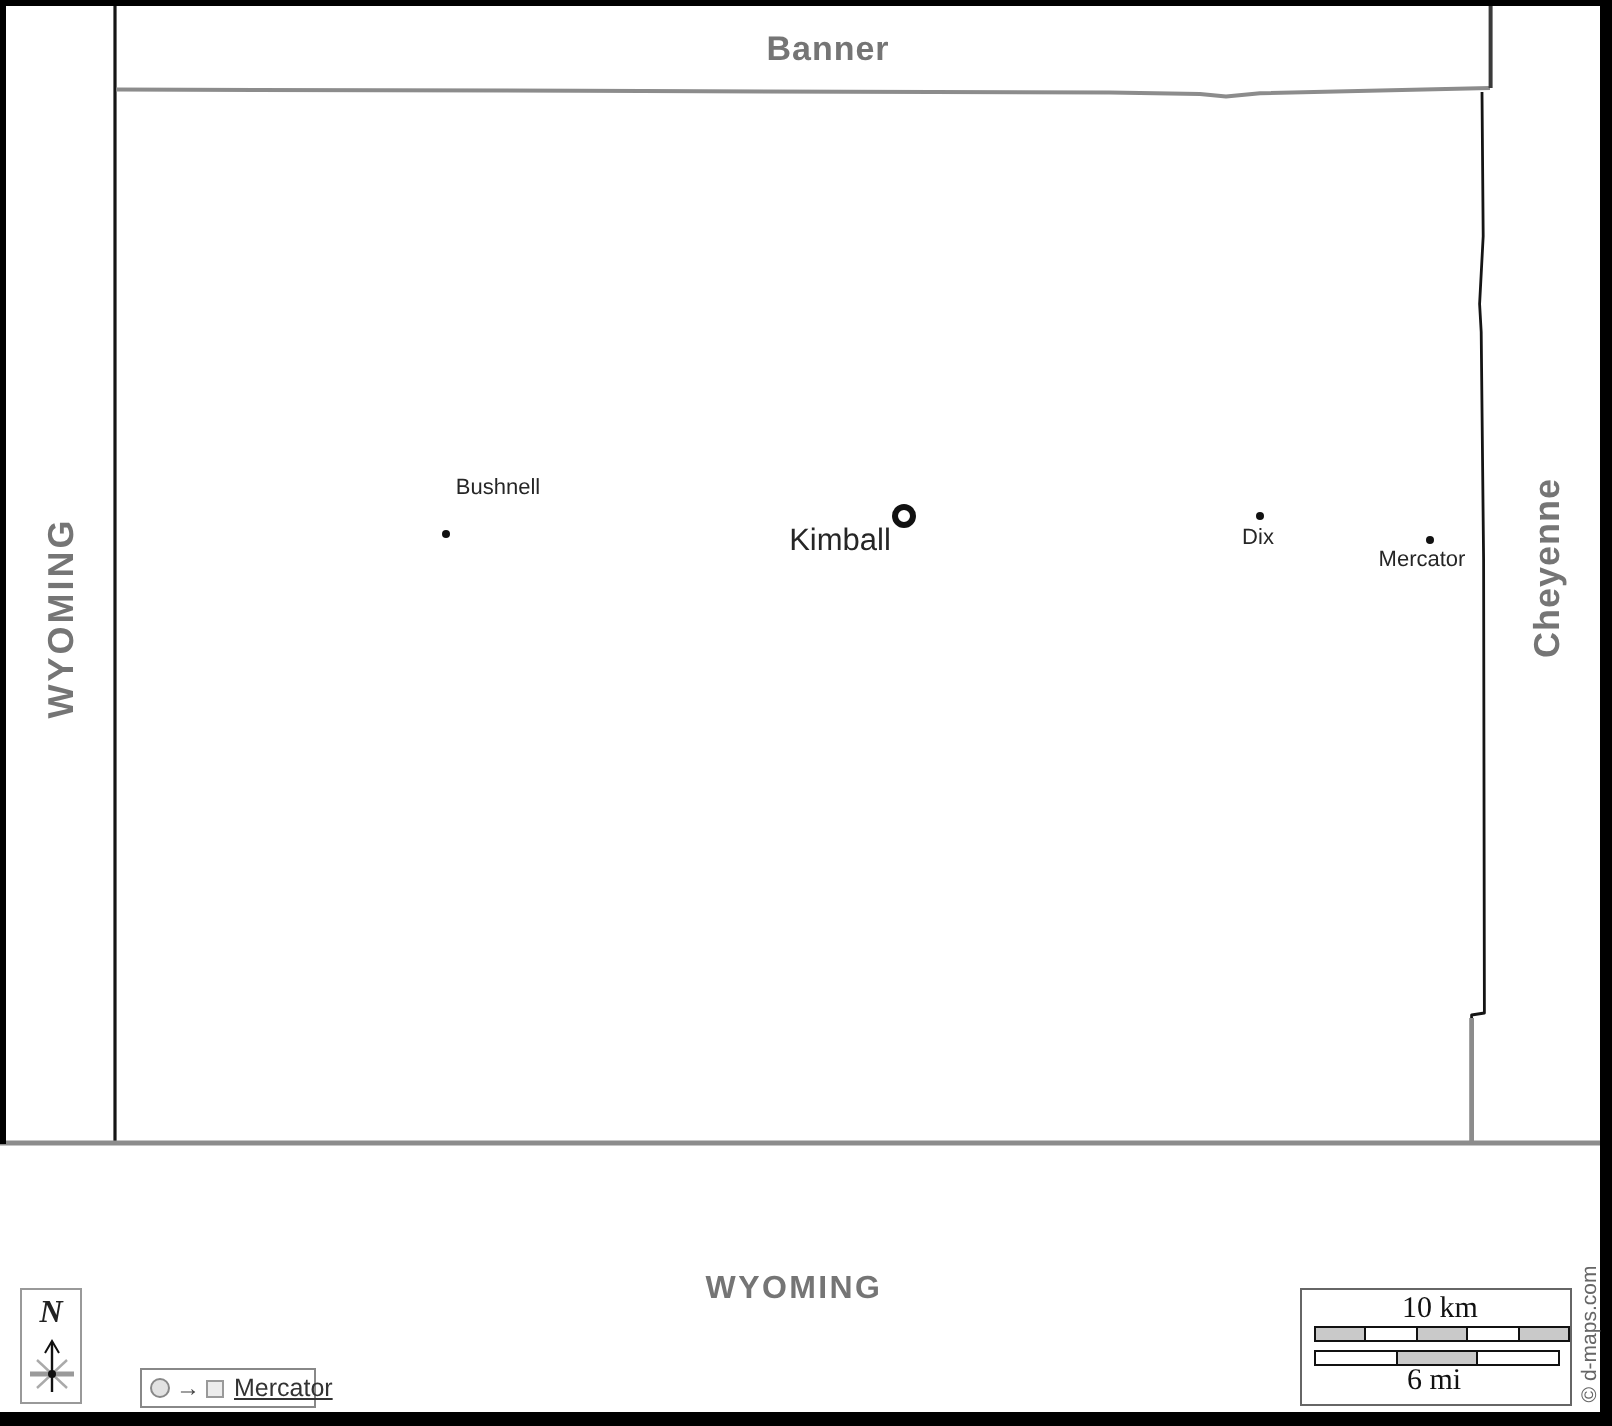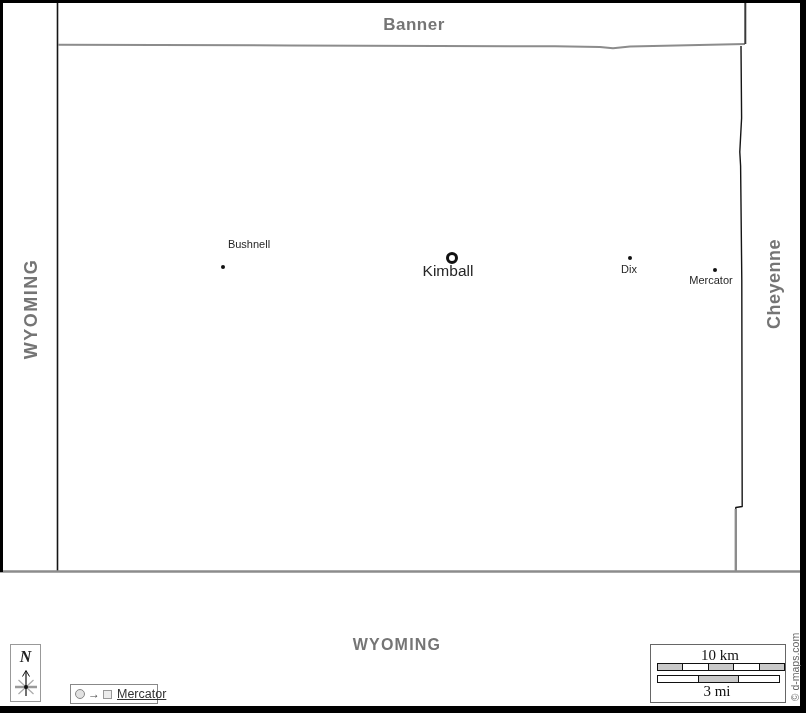--- a/index.html
+++ b/index.html
@@ -93,21 +93,21 @@
 
   <div class="neighbor lbl-banner">Banner</div>
   <div class="neighbor lbl-wyoming">WYOMING</div>
   <div class="neighbor lbl-cheyenne">Cheyenne</div>
   <div class="neighbor lbl-colorado">WYOMING</div>
 
   <div class="town-label town-small" style="left:223px;top:244px;margin-left:26px;">Bushnell</div>
   <div class="dot" style="left:221px;top:264.5px;"></div>
 
   <div class="ring" style="left:446px;top:251.5px;"></div>
-  <div class="town-label town-big" style="left:448px;top:271px;">Kimball</div>
+  <div class="town-label town-big" style="left:420px;top:271px;">Kimball</div>
 
   <div class="dot" style="left:628px;top:256px;"></div>
   <div class="town-label town-small" style="left:629px;top:269px;">Dix</div>
 
   <div class="dot" style="left:713px;top:267.5px;"></div>
   <div class="town-label town-small" style="left:711px;top:280px;">Mercator</div>
 
   <div class="compass-box">
     <span class="compass-n">N</span>
     <svg width="26" height="34" viewBox="0 0 26 34">
@@ -134,18 +134,18 @@
         <span class="seg light"></span>
         <span class="seg dark"></span>
         <span class="seg light"></span>
         <span class="seg dark"></span>
       </div>
     <div class="bar bar-mi">
         <span class="seg light"></span>
         <span class="seg dark"></span>
         <span class="seg light"></span>
       </div>
-    <span class="scale-text scale-mi-text">3 mi</span>
+    <span class="scale-text scale-mi-text">6 mi</span>
   </div>
 
   <div class="credit">© d-maps.com</div>
 
 </div>
 
 </body></html>

